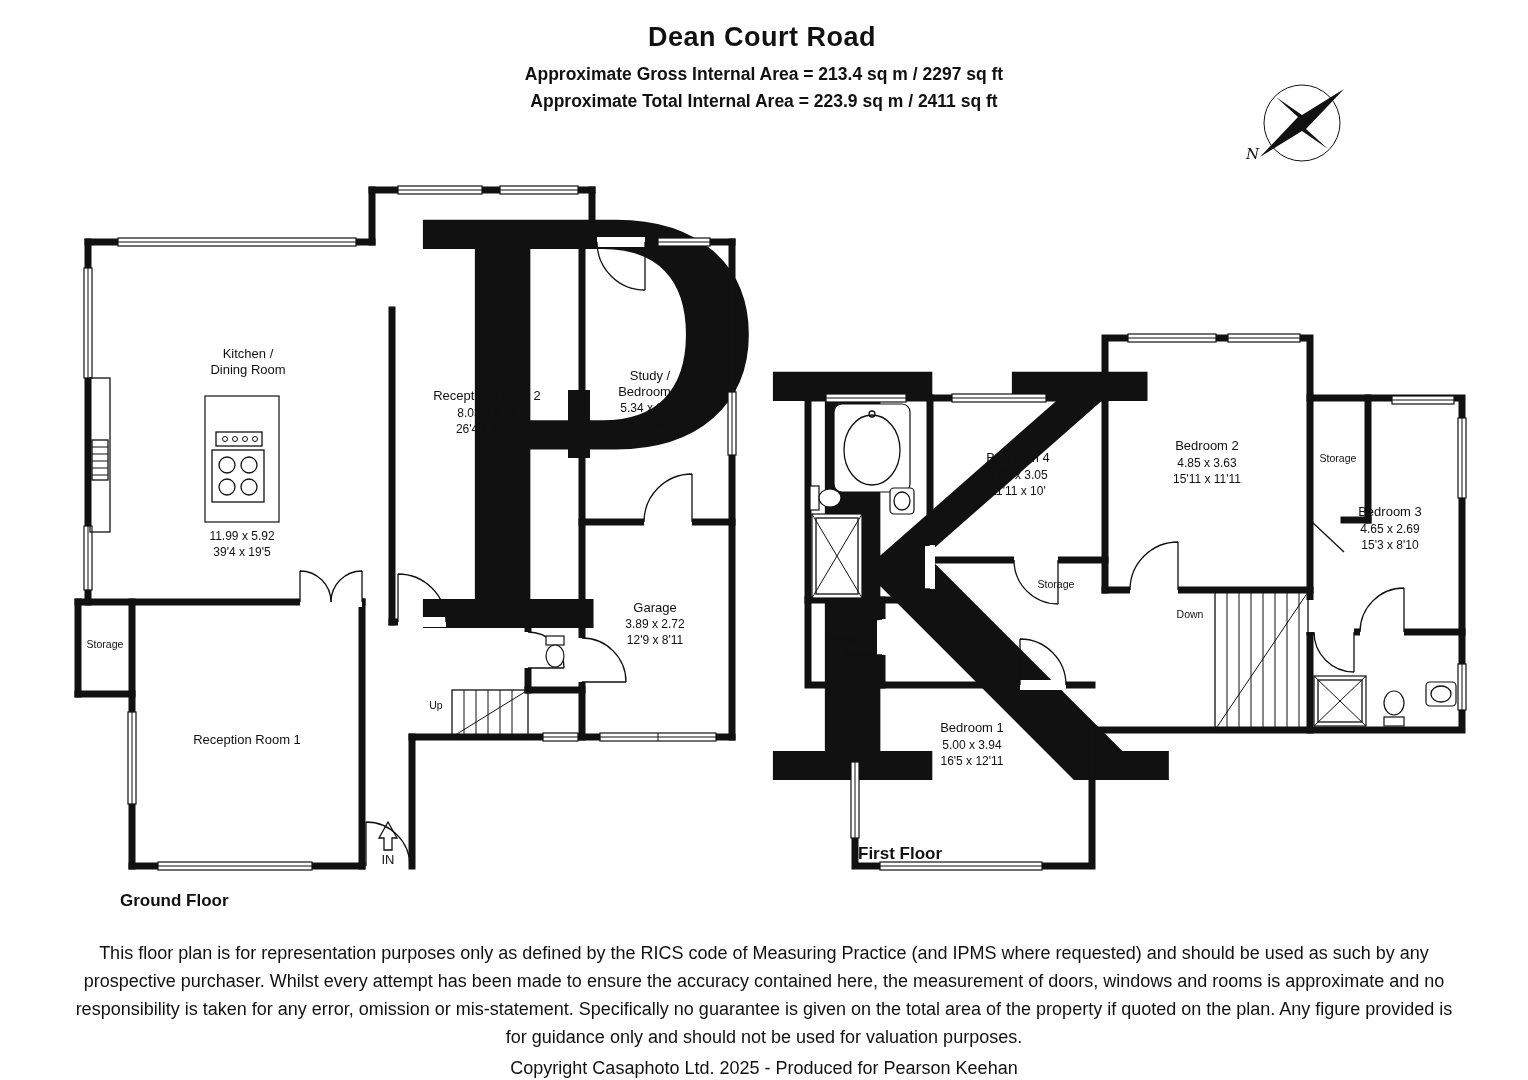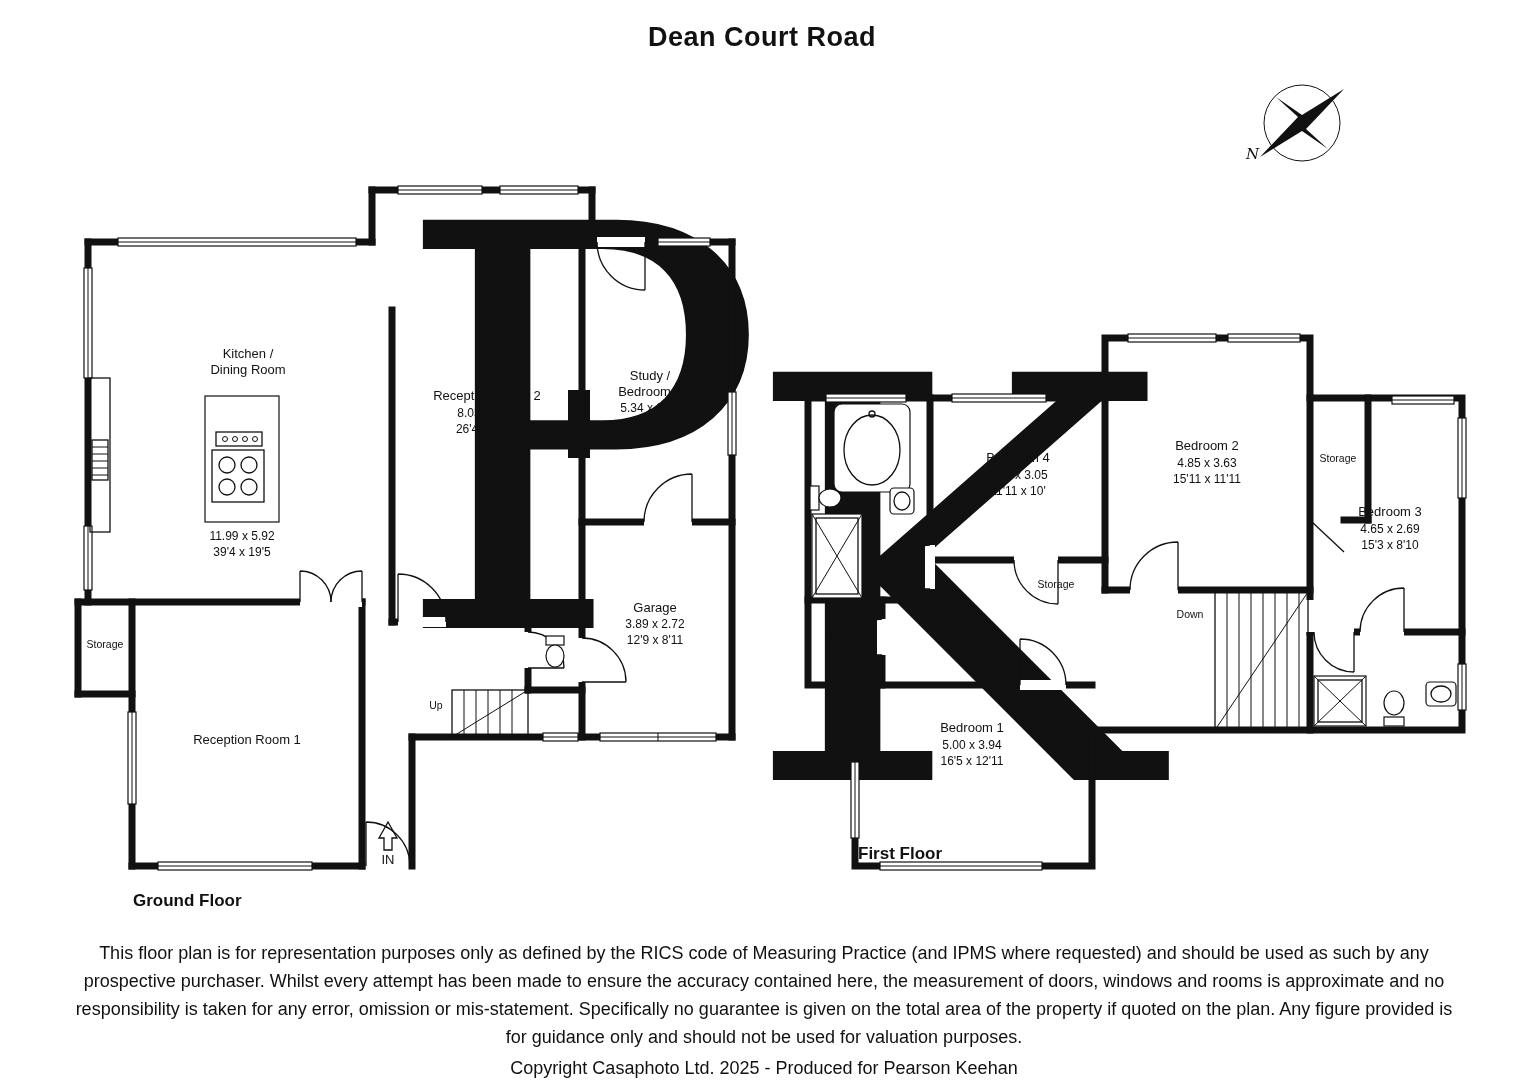--- a/index.html
+++ b/index.html
@@ -17,33 +17,35 @@
   .in-label{font-size:13px;}
   .wall{stroke:#111;stroke-width:7;fill:none;stroke-linecap:square;}
   .thin{stroke:#111;stroke-width:1.3;fill:none;}
   .hair{stroke:#111;stroke-width:1;fill:none;}
   .win{fill:#fff;stroke:#111;stroke-width:1.2;}
   .erase{fill:#fff;stroke:none;}
   .fixture{stroke:#111;stroke-width:1.2;fill:#fff;}
   .solid{fill:#111;stroke:none;}
   .wmark{font-family:"DejaVu Serif",serif;}
   .floor-label{position:absolute;font-size:17px;font-weight:bold;}
-  .floor-label.ground{left:133px;top:891px;}
+  .floor-label.ground{left:120px;top:891px;}
   .floor-label.first{left:858px;top:844px;}
   footer{position:absolute;top:940px;left:50%;transform:translateX(-50%);width:1390px;text-align:center;font-size:18px;line-height:1.55;}
   .copyright{margin-top:3px;}
   .compass-n{font-family:"DejaVu Serif",serif;font-style:italic;font-size:15px;}
 </style>
 </head>
 <body>
 
 <div class="page">
 
   <header>
     <h1 class="title">Dean Court Road</h1>
+    <div class="area-line">Approximate Gross Internal Area = 213.4 sq m / 2297 sq ft</div>
+    <div class="area-line">Approximate Total Internal Area = 223.9 sq m / 2411 sq ft</div>
   </header>
 
   <svg class="plansvg" width="1528" height="1080" viewBox="0 0 1528 1080">
 
     <g>
       <text class="wmark" x="392" y="628" font-size="560" fill="#b8cacd">P</text>
       <text class="wmark" x="742" y="780" font-size="560" fill="#b8cacd">K</text>
     </g>
 
     <g transform="translate(1302,123)">

